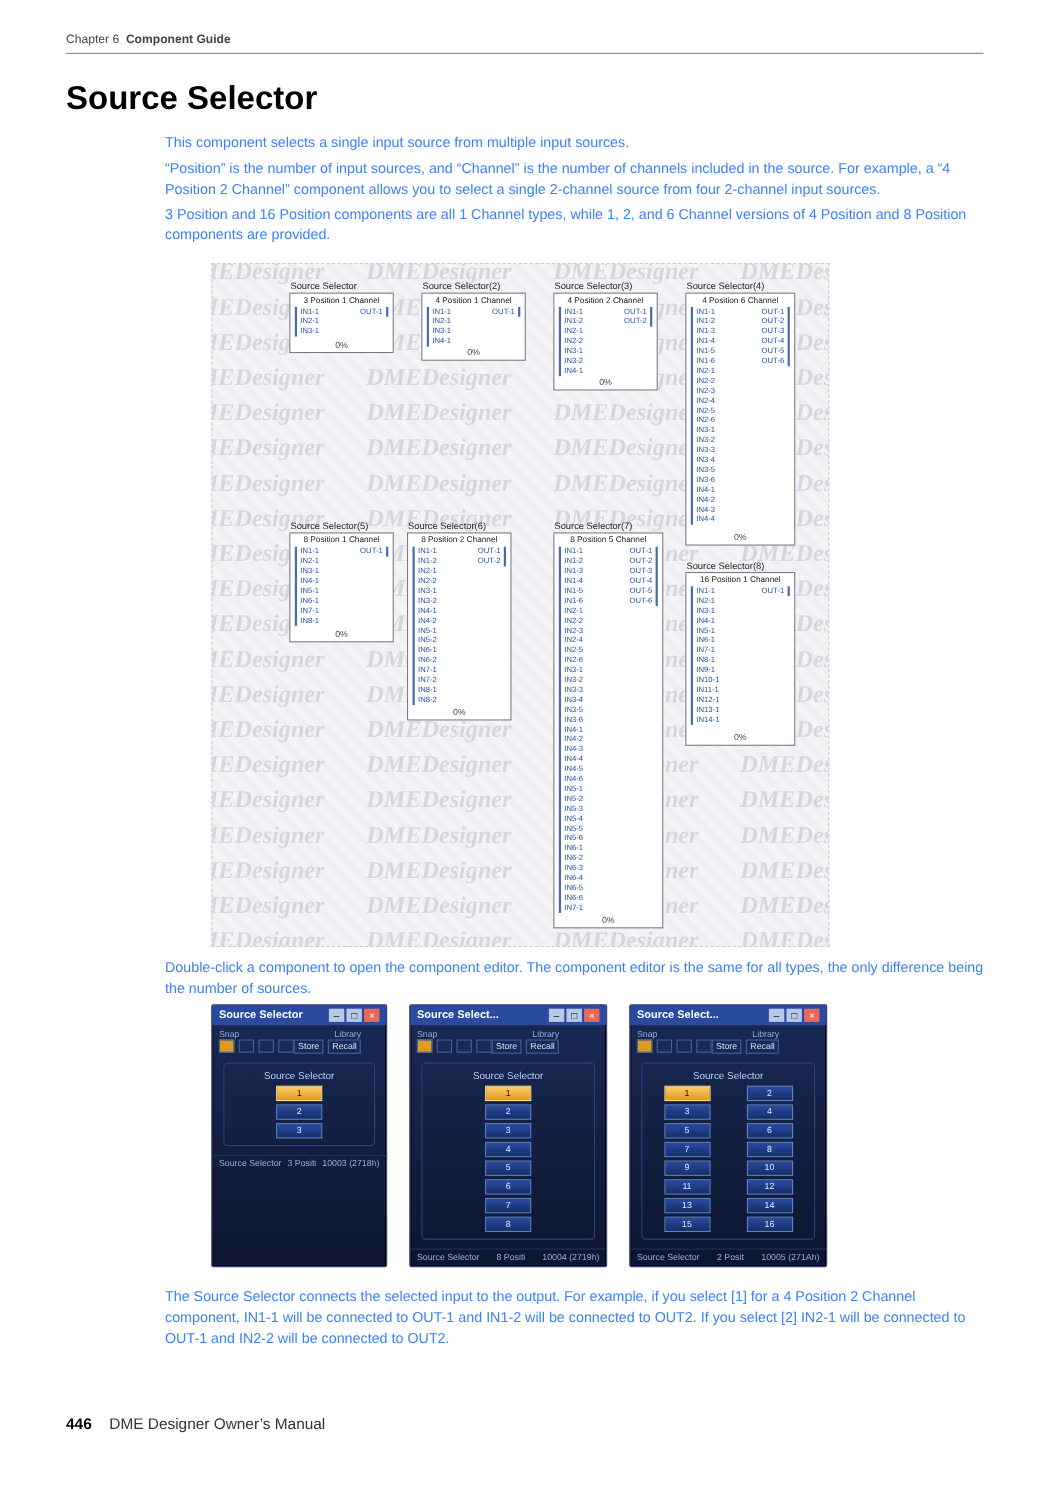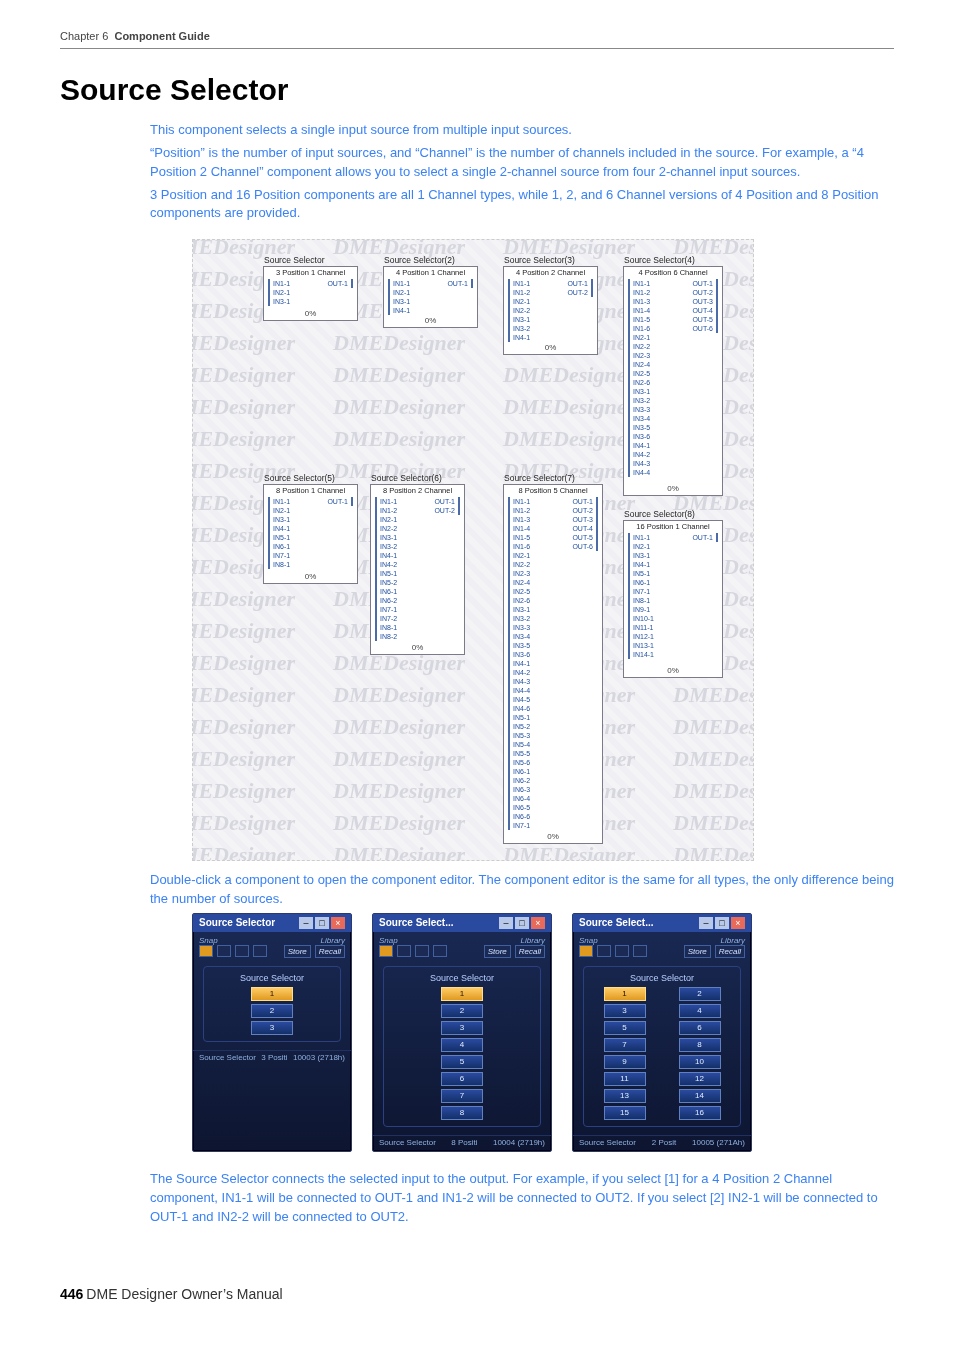--- a/index.html
+++ b/index.html
@@ -130,23 +130,22 @@
   .editor .titlebar .titletxt { font-weight: bold; }
   .editor .win-controls { display:flex; gap:2px; }
   .editor .win-btn {
     width: 14px; height: 12px; display:flex;align-items:center;justify-content:center;
     font-size:9px; color:#000;
   }
   .editor .wmin {background:#b8c8e8;}
   .editor .wmax {background:#b8c8e8;}
   .editor .wclose {background:#e86a5a;color:#fff;}
   .editor .toolbar {
-    display:flex; justify-content: space-between;
+    display:flex; 
     padding: 4px 6px 2px 6px;
-    font-style: italic;
   }
   .editor .snaprow { display:flex; gap:4px; align-items:flex-end; }
   .editor .tlabel { font-size:8px; color:#8fb0e0; }
   .editor .snapbtn { width:12px;height:10px;background:#1a2a55;border:1px solid #4060a0;}
   .editor .libbtn { font-size:8px;color:#cfe0ff;background:#1a2a55;border:1px solid #4060a0;padding:1px 3px;}
   .editor .panel {
     margin: 6px 10px 8px 10px;
     border: 1px solid #2a4080;
     border-radius: 4px;
     padding: 6px;
@@ -165,21 +164,21 @@
   .editor .status {
     font-size:8px;color:#8fb0e0;
     padding: 2px 6px 4px 6px;
     display:flex;justify-content:space-between;
     border-top:1px solid #203060;
   }
   .footer {
     margin-top: 60px;
     display: flex;
     align-items: baseline;
-    gap: 3px;
+    gap: 16px;
   }
   .footer .pagenum { font-size: 14px; font-weight: bold; }
   .footer .doc { font-size: 14px; color: #333; }
 </style>
 </head>
 <body>
 
 <div class="page">
 
   <div class="running-head">

